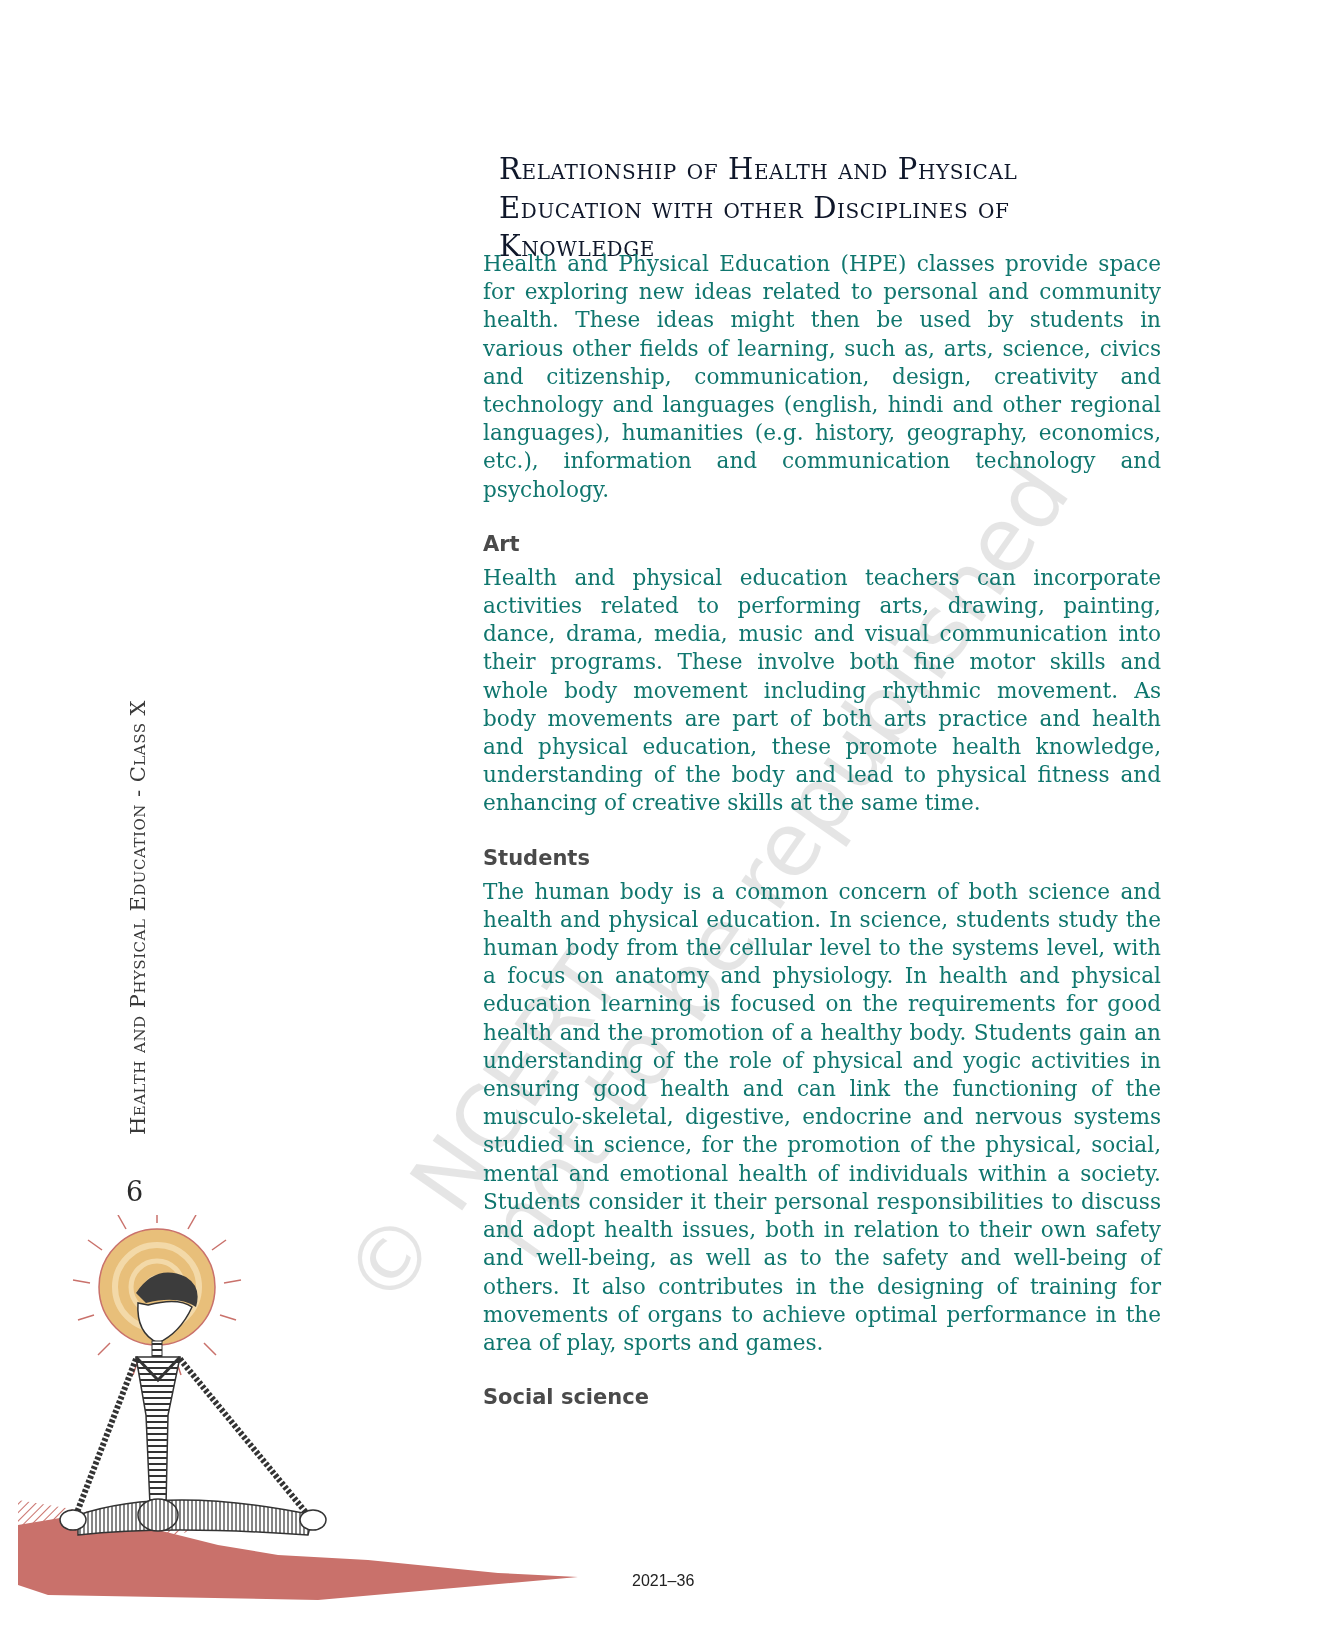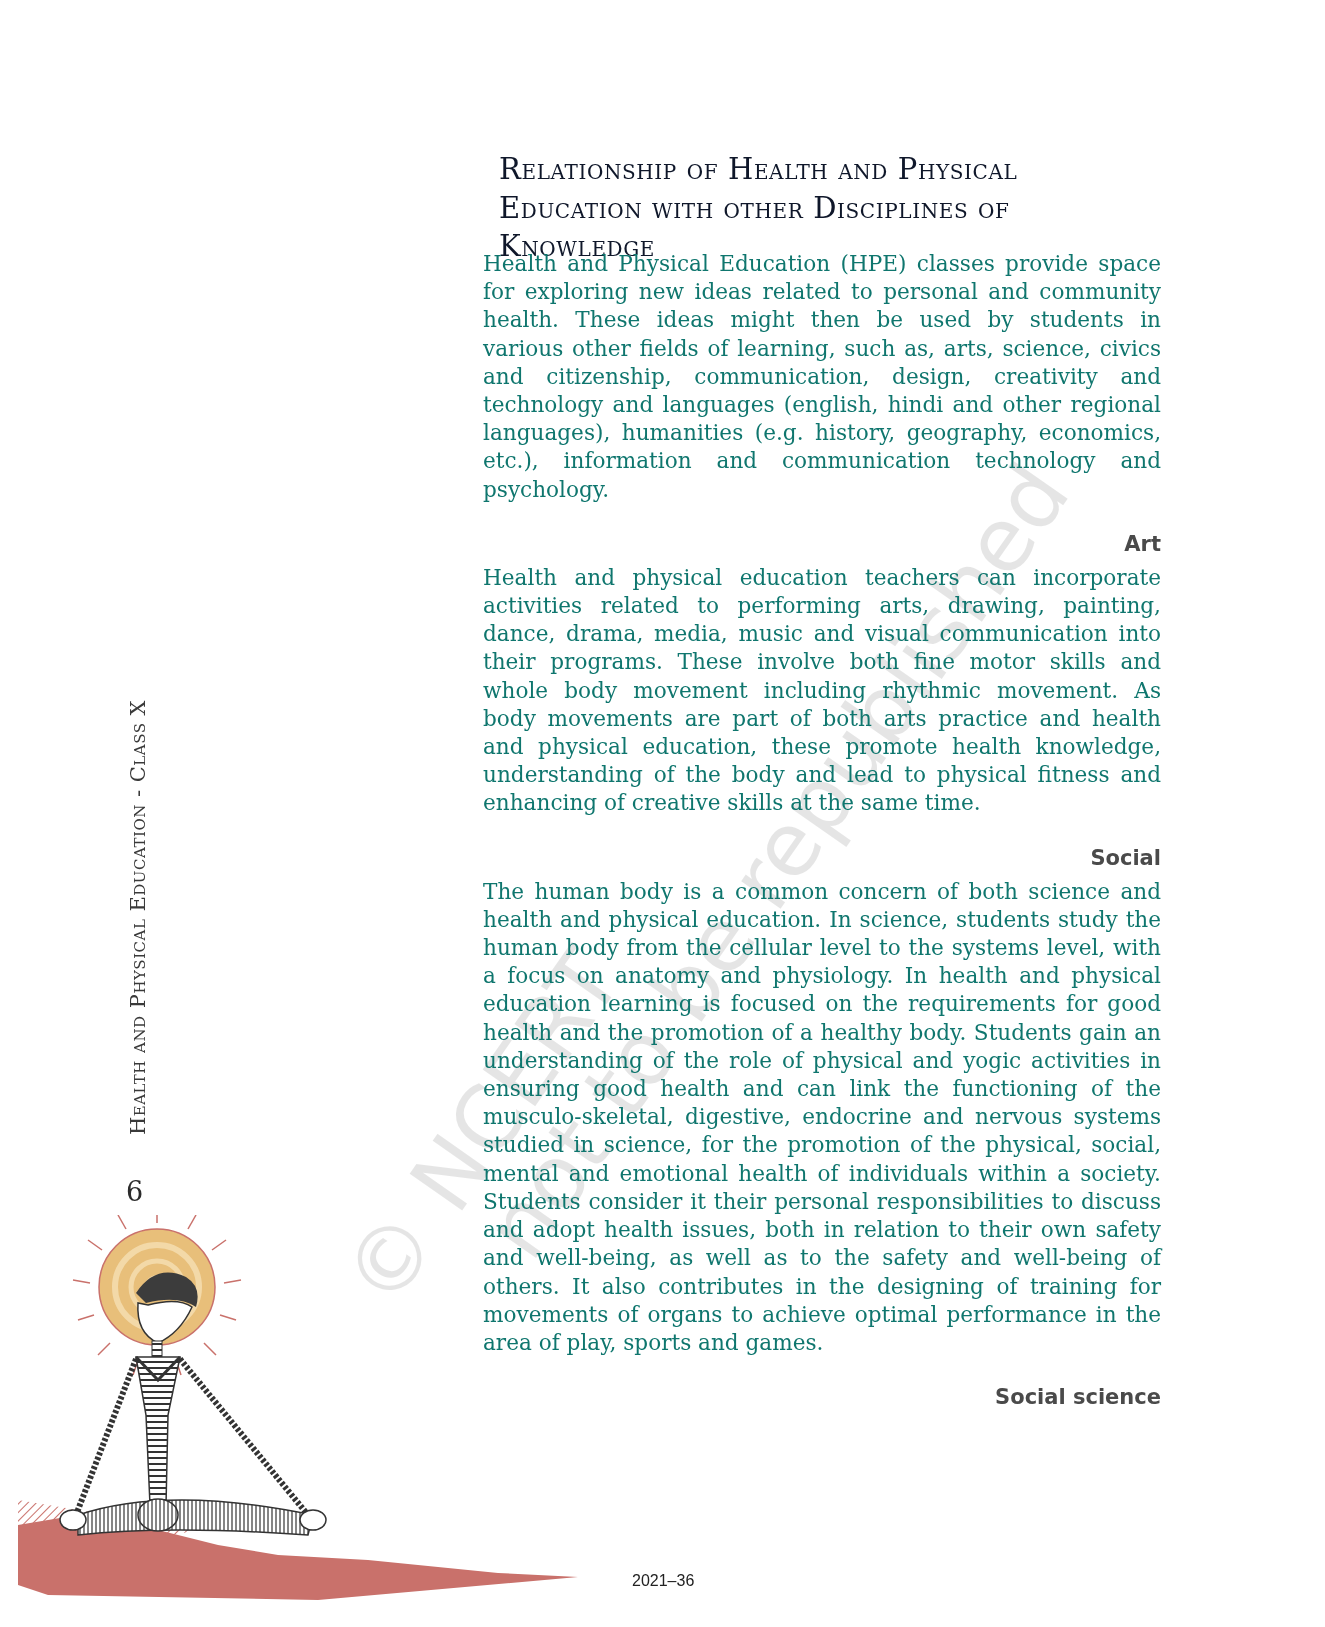--- a/index.html
+++ b/index.html
@@ -5,21 +5,21 @@
   html, body { margin: 0; padding: 0; background: #ffffff; }
   body { width: 1325px; height: 1627px; position: relative; overflow: hidden;
          font-family: "DejaVu Serif", serif; color: #2b2b2b; }
   .heading-main { position: absolute; left: 483px; top: 134px; width: 640px;
     font-family: "DejaVu Serif", serif; font-weight: normal; color: #0f172a;
     font-variant: small-caps; font-size: 29px; line-height: 38.5px; letter-spacing: 0.6px; margin: 16px; }
   .content { position: absolute; left: 483px; top: 250px; width: 678px; }
   .para { margin: 0; font-size: 21.6px; line-height: 28.2px; text-align: justify;
     text-align-last: left; color: #0f766e; }
   .subhead { margin: 0; font-family: "DejaVu Sans", sans-serif; font-weight: bold;
-    font-size: 21px; color: #4a4a4a; line-height: 28px; text-align: right; }
+    font-size: 21px; color: #4a4a4a; line-height: 28px; }
   #sec-art-head { margin-top: 26px; margin-bottom: 6px; }
   #sec-sci-head { margin-top: 26px; margin-bottom: 6px; }
   #sec-soc-head { margin-top: 26px; margin-bottom: 6px; }
   .side-label { position: absolute; left: 126px; top: 1135px; transform-origin: left top;
     transform: rotate(-90deg); white-space: nowrap; font-variant: small-caps;
     font-family: "DejaVu Serif", serif; font-size: 21px; color: #3a3a3a; letter-spacing: 0.5px; }
   .page-num { position: absolute; left: 126px; top: 1176px; font-size: 27px; color: #2b2b2b;
     font-family: "DejaVu Serif", serif; }
   .footer-year { position: absolute; left: 632px; top: 1572px; font-family: "Liberation Sans", sans-serif;
     font-size: 16px; color: #222; }
@@ -38,21 +38,21 @@
 </div>
 
 <h1 class="heading-main">Relationship of Health and Physical Education with other Disciplines of Knowledge</h1>
 
 <div class="content">
   <p class="para">Health and Physical Education (HPE) classes provide space for exploring new ideas related to personal and community health. These ideas might then be used by students in various other fields of learning, such as, arts, science, civics and citizenship, communication, design, creativity and technology and languages (english, hindi and other regional languages), humanities (e.g. history, geography, economics, etc.), information and communication technology and psychology.</p>
 
   <h2 class="subhead" id="sec-art-head">Art</h2>
   <p class="para">Health and physical education teachers can incorporate activities related to performing arts, drawing, painting, dance, drama, media, music and visual communication into their programs. These involve both fine motor skills and whole body movement including rhythmic movement. As body movements are part of both arts practice and health and physical education, these promote health knowledge, understanding of the body and lead to physical fitness and enhancing of creative skills at the same time.</p>
 
-  <h2 class="subhead" id="sec-sci-head">Social</h2>
+  <h2 class="subhead" id="sec-sci-head">Students</h2>
   <p class="para">The human body is a common concern of both science and health and physical education. In science, students study the human body from the cellular level to the systems level, with a focus on anatomy and physiology. In health and physical education learning is focused on the requirements for good health and the promotion of a healthy body. Students gain an understanding of the role of physical and yogic activities in ensuring good health and can link the functioning of the musculo-skeletal, digestive, endocrine and nervous systems studied in science, for the promotion of the physical, social, mental and emotional health of individuals within a society. Students consider it their personal responsibilities to discuss and adopt health issues, both in relation to their own safety and well-being, as well as to the safety and well-being of others. It also contributes in the designing of training for movements of organs to achieve optimal performance in the area of play, sports and games.</p>
 
   <h2 class="subhead" id="sec-soc-head">Social science</h2>
 </div>
 
 <div class="side-label">Health and Physical Education - Class X</div>
 <div class="page-num">6</div>
 
 <svg class="illustration" viewBox="0 0 560 395">
   <defs>

